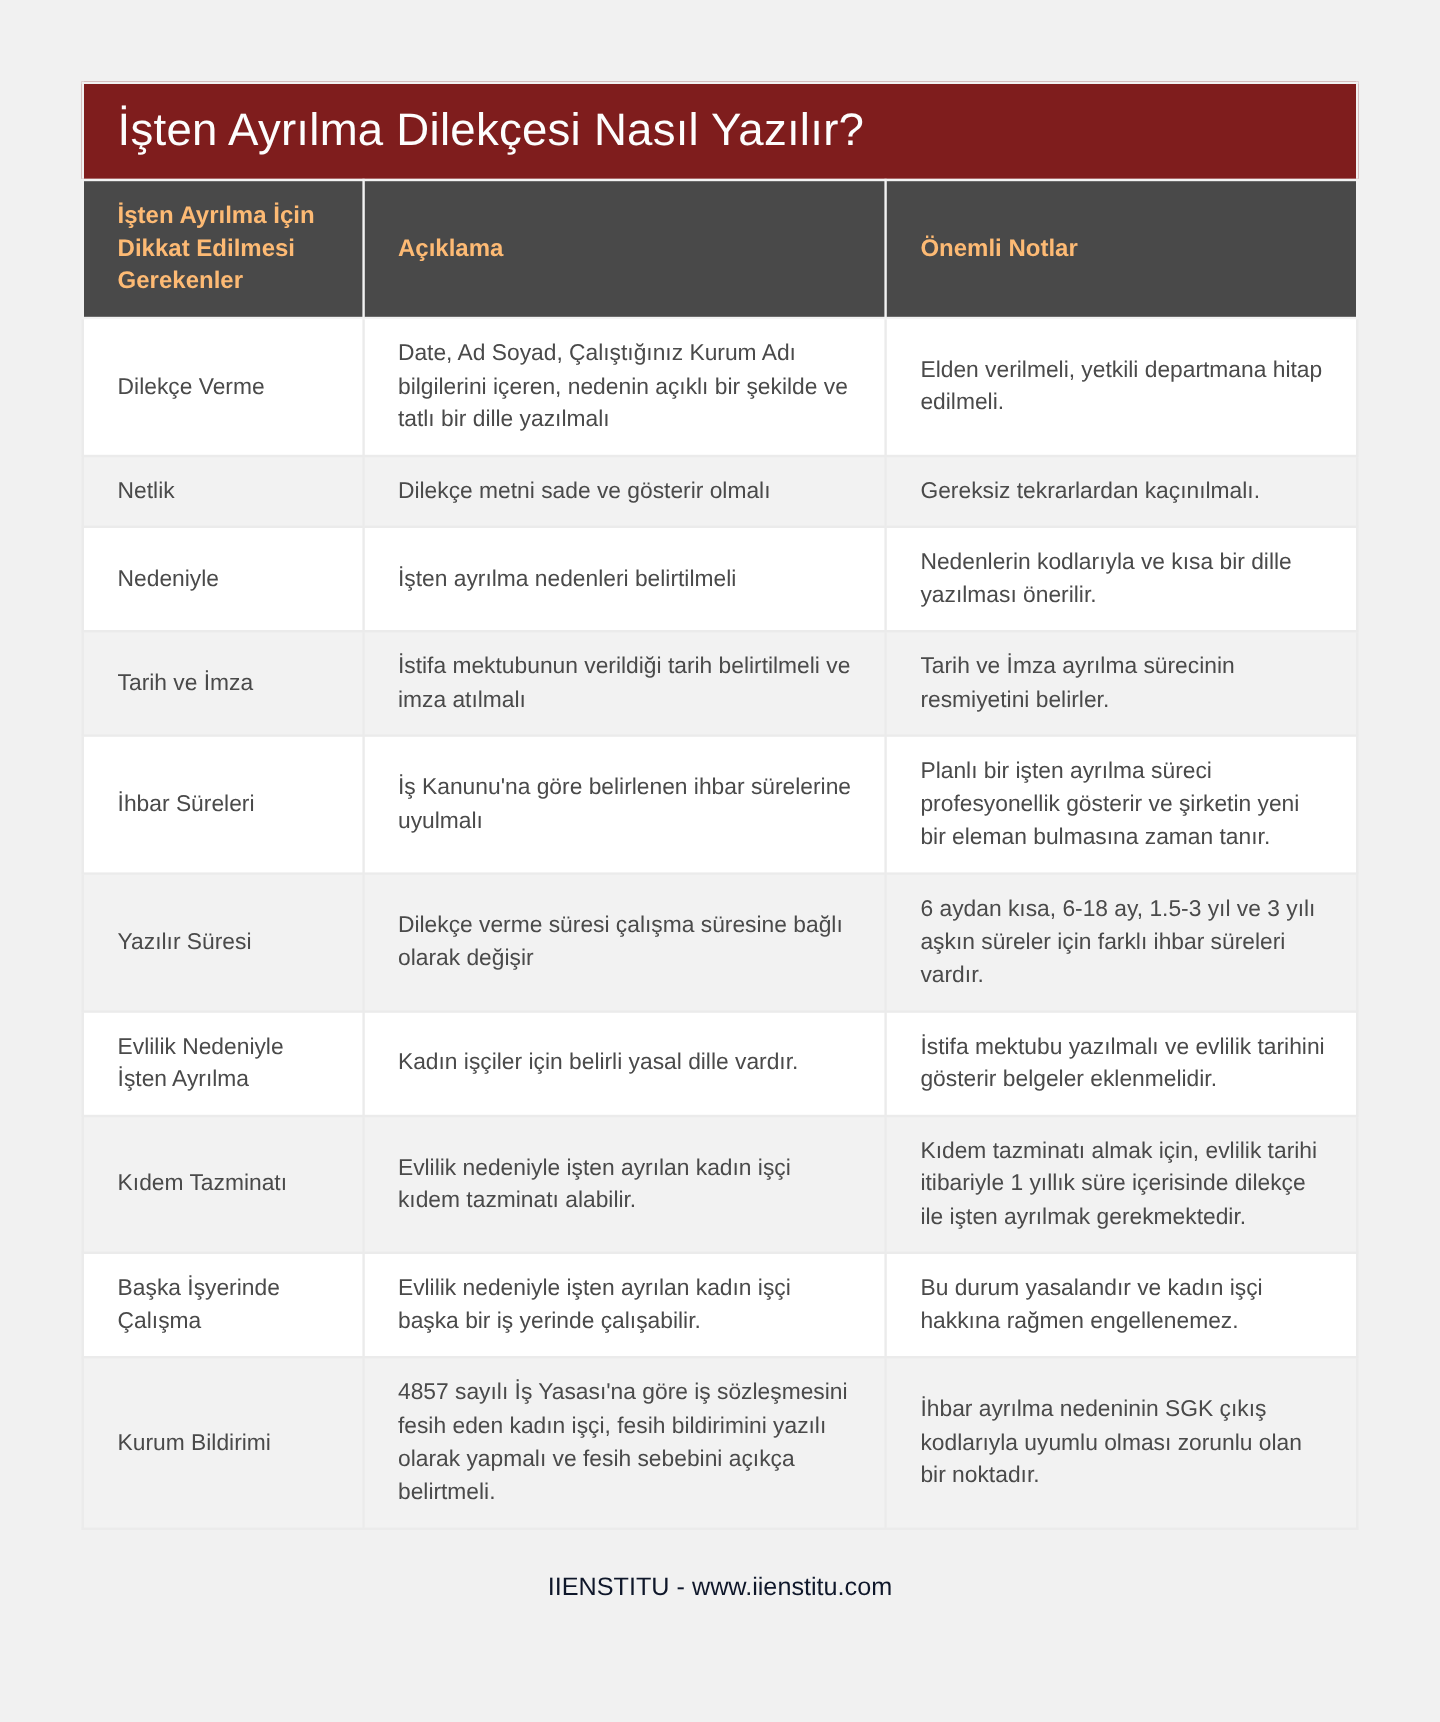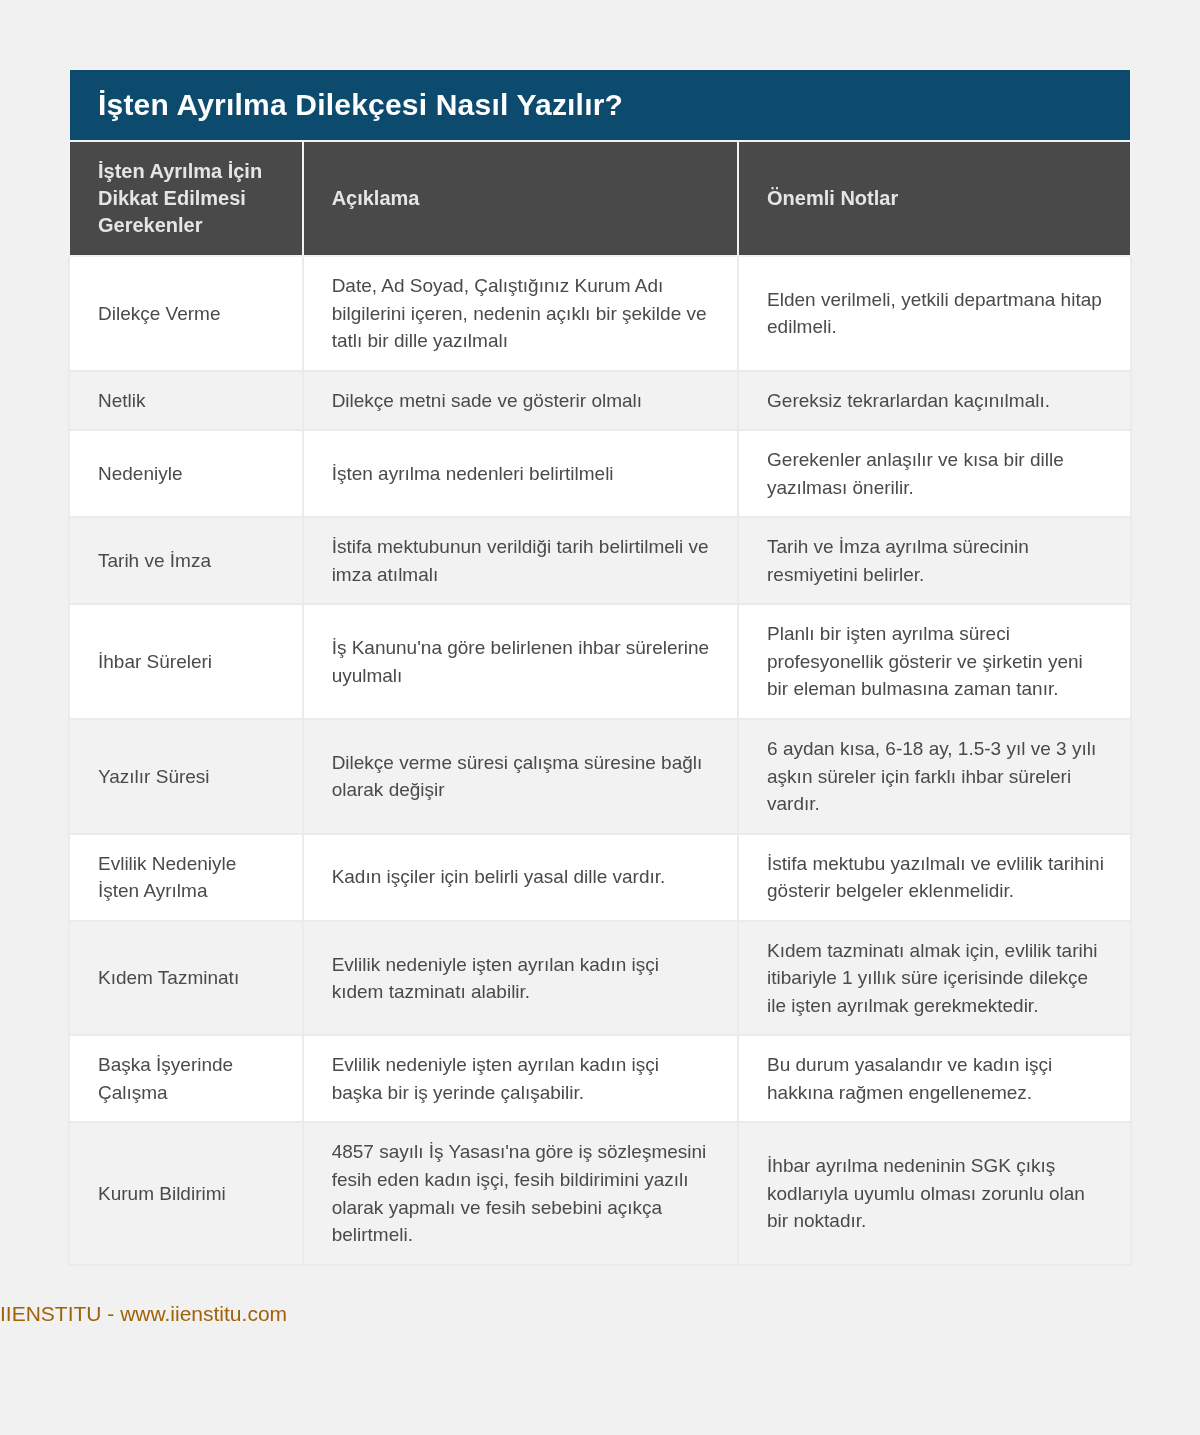--- a/index.html
+++ b/index.html
@@ -7,40 +7,40 @@
     width: 1200px;
     min-height: 1435px;
     background: #f1f1f1;
     font-family: "Liberation Sans", "DejaVu Sans", sans-serif;
   }
   .doc {
     width: 1064px;
     margin: 68px auto 0 auto;
   }
   .title-bar {
-    background: #0c4a6e;
+    background: #7f1d1d;
     color: #fdfdfd;
-    font-size: 30px;
-    font-weight: bold;
+    font-size: 38px;
+    font-weight: normal;
     padding: 18px 28px;
     border: 2px solid #f2f2f2;
     border-bottom: none;
     letter-spacing: 0.2px;
   }
   table.doc-table {
     width: 100%;
     border-collapse: collapse;
     table-layout: fixed;
   }
   .doc-table col.c1 { width: 22%; }
   .doc-table col.c2 { width: 41%; }
   .doc-table col.c3 { width: 37%; }
   .doc-table th {
     background: #494949;
-    color: #e5e5e5;
+    color: #fdba74;
     font-size: 20px;
     font-weight: bold;
     text-align: left;
     vertical-align: middle;
     line-height: 1.35;
     padding: 16px 24px 16px 28px;
     border: 2px solid #f2f2f2;
   }
   .doc-table td {
     color: #4a4a4a;
@@ -48,21 +48,22 @@
     line-height: 1.45;
     vertical-align: middle;
     text-align: left;
     padding: 15px 24px 15px 28px;
     border: 2px solid #ebebeb;
   }
   .doc-table tbody tr:nth-child(odd)  { background: #ffffff; }
   .doc-table tbody tr:nth-child(even) { background: #f2f2f2; }
   .footer {
     margin-top: 36px;
-    color: #a16207;
+    text-align: center;
+    color: #0f172a;
     font-size: 21px;
   }
 </style>
 </head>
 <body>
 
 <div class="doc">
 
   <div class="title-bar">İşten Ayrılma Dilekçesi Nasıl Yazılır?</div>
 
@@ -86,21 +87,21 @@
         <td>Elden verilmeli, yetkili departmana hitap edilmeli.</td>
       </tr>
       <tr>
         <td>Netlik</td>
         <td>Dilekçe metni sade ve gösterir olmalı</td>
         <td>Gereksiz tekrarlardan kaçınılmalı.</td>
       </tr>
       <tr>
         <td>Nedeniyle</td>
         <td>İşten ayrılma nedenleri belirtilmeli</td>
-        <td>Gerekenler anlaşılır ve kısa bir dille yazılması önerilir.</td>
+        <td>Nedenlerin kodlarıyla ve kısa bir dille yazılması önerilir.</td>
       </tr>
       <tr>
         <td>Tarih ve İmza</td>
         <td>İstifa mektubunun verildiği tarih belirtilmeli ve imza atılmalı</td>
         <td>Tarih ve İmza ayrılma sürecinin resmiyetini belirler.</td>
       </tr>
       <tr>
         <td>İhbar Süreleri</td>
         <td>İş Kanunu'na göre belirlenen ihbar sürelerine uyulmalı</td>
         <td>Planlı bir işten ayrılma süreci profesyonellik gösterir ve şirketin yeni bir eleman bulmasına zaman tanır.</td>

